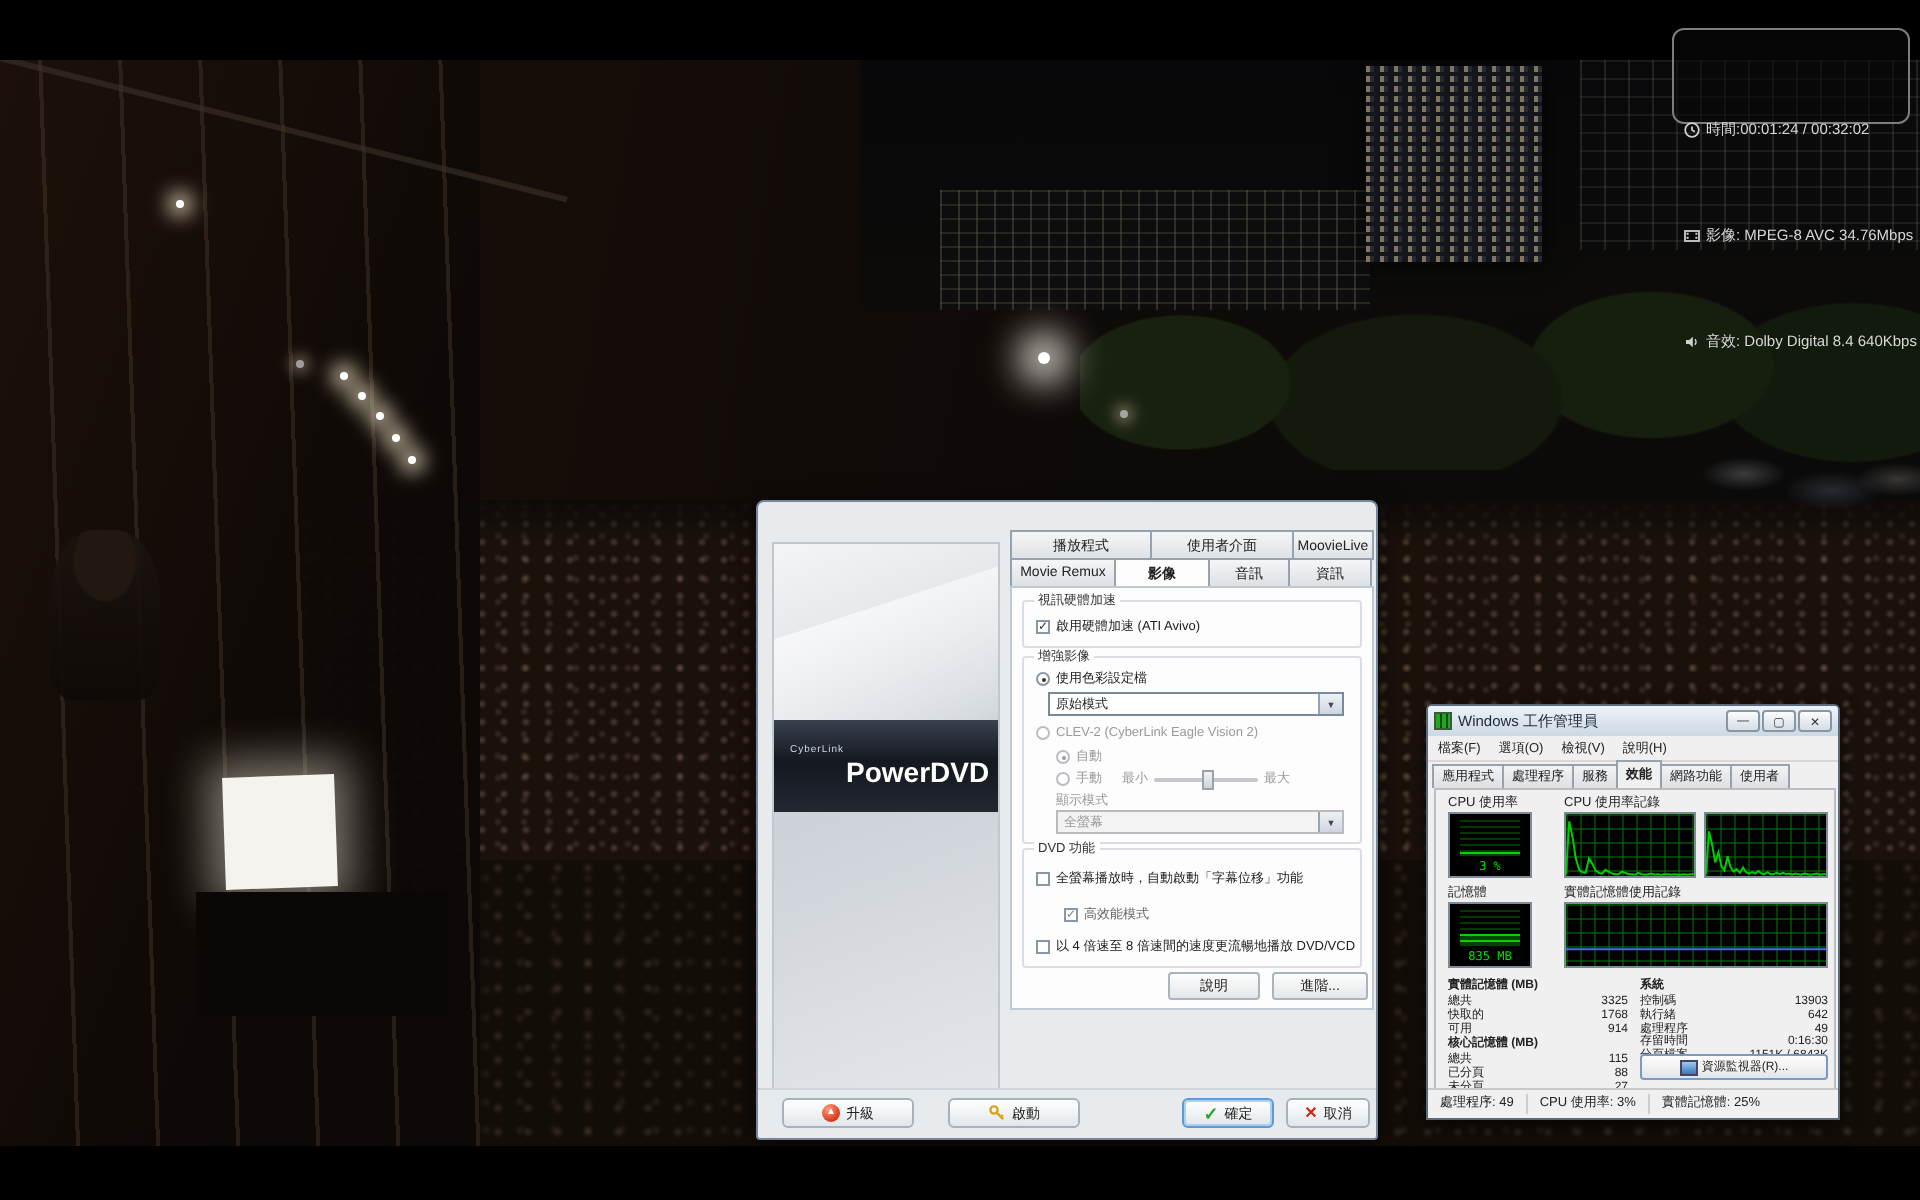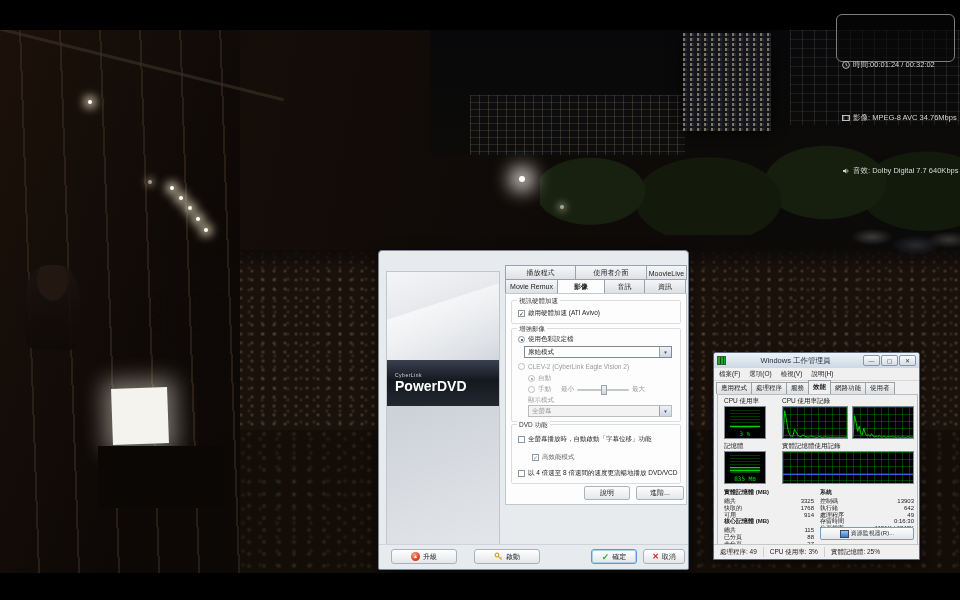--- a/index.html
+++ b/index.html
@@ -69,21 +69,21 @@
   .pdvd-title{font-size:8px;color:#1c2a3a;margin-left:3px;flex:1;line-height:10px;}
   .pdvd-close{width:28px;height:10px;border-radius:2px;border:1px solid #8a3a30;box-sizing:border-box;
         background:linear-gradient(#f0b0a0,#cc5040 45%,#b03828);display:flex;align-items:center;justify-content:center;}
   .pdvd-close i{font-style:normal;color:#fff;font-size:6px;line-height:6px;}
   .logo-panel{position:absolute;left:7px;top:20px;width:112px;height:276px;overflow:hidden;border:1px solid #c2c7cd;
         background:linear-gradient(160deg,#f4f5f7 0%,#cdd2d8 45%,#e4e6ea 100%);}
   .logo-swoosh{position:absolute;left:-20px;top:30px;width:160px;height:70px;background:linear-gradient(170deg,rgba(255,255,255,.7),rgba(255,255,255,0));transform:rotate(-18deg);}
   .logo-band{position:absolute;left:0;right:0;top:88px;height:46px;background:linear-gradient(#39414f,#14181f 45%,#232730);
         color:#fff;display:flex;flex-direction:column;justify-content:center;padding-left:8px;box-sizing:border-box;}
   .logo-brand{font-size:5px;letter-spacing:.5px;color:#cfd6e0;}
-  .logo-product{font-size:14px;font-weight:bold;letter-spacing:0;}
+  .logo-product{font-size:14px;font-weight:bold;letter-spacing:0;margin-left:28px;}
   .tabs{position:absolute;display:flex;height:15px;left:126px;width:182px;}
   .tab{border:1px solid #96a2ae;border-bottom:none;background:linear-gradient(#f5f6f8,#dde0e4);
        font-size:7px;color:#222;display:flex;align-items:center;justify-content:center;box-sizing:border-box;margin-right:-1px;}
   .tabs.r2 .tab{border-bottom:1px solid #96a2ae;}
   .tabs.r2 .tab.active{background:#fdfdfd;border-bottom:1px solid #fdfdfd;font-weight:bold;}
   .pdvd-content{position:absolute;left:126px;top:42px;width:182px;height:212px;background:#fdfdfd;
        border:1px solid #c0c8d0;box-sizing:border-box;}
   .grp{position:absolute;left:5px;right:5px;border:1px solid #dadee2;border-radius:2px;}
   .grp-title{position:absolute;top:-4px;left:5px;background:#fdfdfd;padding:0 2px;font-size:6.5px;color:#333;line-height:8px;}
   .row{position:absolute;display:flex;align-items:center;font-size:6.5px;color:#222;white-space:nowrap;}
@@ -113,21 +113,21 @@
   .bbtn.focus{border-color:#5e9ad6;box-shadow:0 0 0 1px #aad0f0 inset;}
   .ico-up{width:9px;height:9px;border-radius:50%;background:radial-gradient(circle at 35% 30%,#ff9c80,#d83818 70%);
       color:#fff;font-size:5px;line-height:9px;text-align:center;}
   .ico-ok{color:#2da52d;font-size:9px;font-weight:bold;font-style:normal;}
   .ico-x{color:#cc2a1f;font-size:8px;font-weight:bold;font-style:normal;}
 
   
   .tm{left:713px;top:352px;width:207px;height:208px;z-index:4;background:#f0f0f0;border:1px solid #5a6a7a;
       border-radius:3px 3px 0 0;box-shadow:0 3px 10px rgba(0,0,0,.6);box-sizing:border-box;}
   .tm-tb{position:absolute;left:0;top:0;right:0;height:15px;background:linear-gradient(#eef3f9,#ccd8e4);
-      border-radius:2px 2px 0 0;display:flex;align-items:center;padding:0 3px;text-align:center;}
+      border-radius:2px 2px 0 0;display:flex;align-items:center;padding:0 3px;}
   .tm-appico{width:9px;height:9px;flex:none;border:1px solid #3a5a3a;box-sizing:border-box;background:
       repeating-linear-gradient(to right,#1fa81f 0 2px,#0c4a0c 2px 3px),#063006;}
   .tm-title{font-size:7.5px;color:#1c2a3a;margin-left:3px;flex:1;white-space:nowrap;}
   .tm-wbtn{width:17px;height:11px;border:1px solid #8a96a2;border-radius:2px;background:linear-gradient(#fbfcfd,#d5dde5);
       font-size:6px;color:#333;display:flex;align-items:center;justify-content:center;margin-left:1px;box-sizing:border-box;}
   .tm-menu{position:absolute;left:0;top:15px;right:0;height:12px;background:#f0f0f0;border-bottom:1px solid #d8d8d8;
       display:flex;align-items:center;gap:9px;padding-left:5px;font-size:6.5px;color:#222;}
   .tm-tabs{position:absolute;left:2px;top:27px;right:2px;height:14px;display:flex;align-items:flex-end;}
   .tm-tab{height:12px;border:1px solid #98a2ac;border-bottom:none;background:linear-gradient(#f2f3f5,#dddfe2);
       font-size:6.5px;color:#222;display:flex;align-items:center;padding:0 4px;margin-right:-1px;box-sizing:border-box;}
@@ -203,21 +203,21 @@
           <rect x="5.7" y="2.4" width="1" height="1" fill="#cfcfcf"></rect>
           <rect x="5.7" y="4.4" width="1" height="1" fill="#cfcfcf"></rect>
         </svg>
       <span>影像: MPEG-8 AVC  34.76Mbps</span>
     </div>
     <div class="osd-row">
       <svg width="8" height="8" viewBox="0 0 8 8">
           <path d="M1 3 h1.6 L4.4 1.4 V6.6 L2.6 5 H1 Z" fill="#cfcfcf"></path>
           <path d="M5.4 2.6 a2 2 0 0 1 0 2.8" fill="none" stroke="#cfcfcf" stroke-width="0.8"></path>
         </svg>
-      <span>音效: Dolby Digital 7.7   640Kbps</span>
+      <span>音效: Dolby Digital 8.4   640Kbps</span>
     </div>
   </div>
 
   <div class="abs pdvd">
 
     <div class="logo-panel">
       <div class="logo-swoosh"></div>
       <div class="logo-band">
         <div class="logo-brand">CyberLink</div>
         <div class="logo-product">PowerDVD</div>

